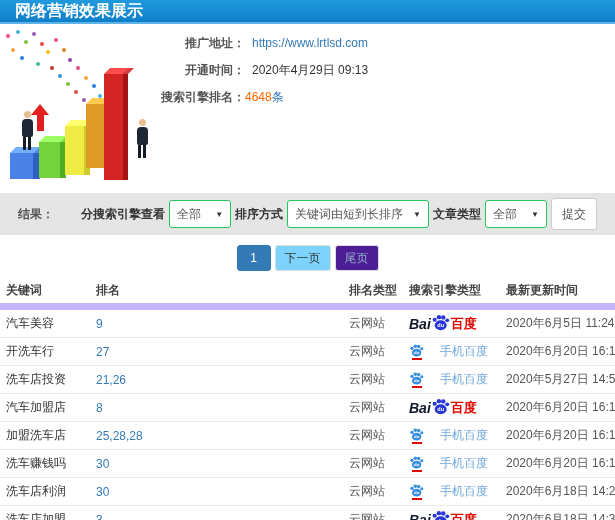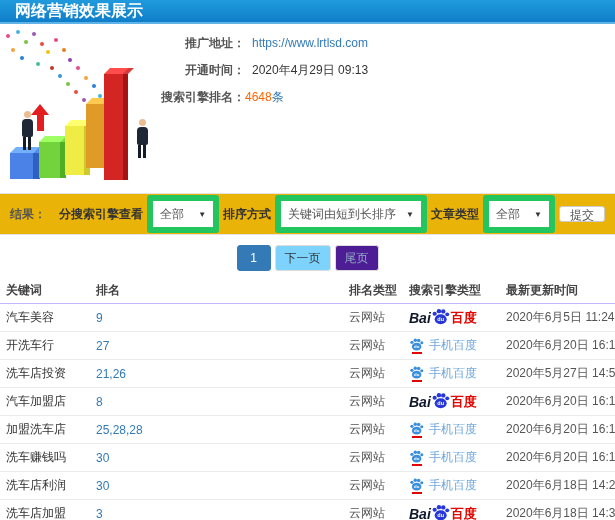--- a/index.html
+++ b/index.html
@@ -44,59 +44,59 @@
   .person .legs{display:flex;justify-content:center;gap:2px;}
   .person .legs i{display:block;width:3px;height:13px;background:#141c28;}
   .info{position:absolute;left:155px;top:12px;right:0;}
   .irow{display:flex;align-items:center;margin-bottom:13px;line-height:14px;}
   .ilabel{display:inline-block;width:90px;text-align:right;font-weight:bold;color:#555;flex:none;}
   .ival{margin-left:7px;}
   a.link{color:#337ab7;text-decoration:none;cursor:pointer;}
   .orange{color:#f60;}
   
   .filterbar{
-    height:42px;background:#eab308;border-top:1px solid #e4e4e4;border-bottom:1px solid #e4e4e4;
-    display:flex;align-items:center;padding:0 10px;box-sizing:border-box;
+    height:42px;background:#e5e5e5;border-top:1px solid #e4e4e4;border-bottom:1px solid #e4e4e4;
+    display:flex;align-items:center;padding:0 18px;box-sizing:border-box;
   }
   .result-label{font-weight:bold;color:#555;}
   .controls{margin-left:auto;display:flex;align-items:center;gap:4px;}
   .controls label{font-weight:bold;color:#333;white-space:nowrap;}
   .select{
     display:inline-flex;align-items:center;justify-content:space-between;
-    height:26px;background:#fff;border:6px solid #22c55e;border-radius:3px;
+    height:26px;background:#fff;border:1px solid #22c55e;border-radius:3px;
     padding:0 7px;color:#555;cursor:pointer;white-space:nowrap;
   }
   .select .caret{font-size:8px;color:#333;margin-left:10px;}
   .sel-sm{min-width:46px;}
   .submit{
-    height:16px;padding:0 10px;background:#fff;border:1px solid #ccc;border-radius:3px;
+    height:32px;padding:0 10px;background:#fff;border:1px solid #ccc;border-radius:3px;
     color:#555;font-size:12px;cursor:pointer;font-family:inherit;
   }
   
   .pagination{margin:10px 0 6px;display:flex;justify-content:center;gap:4px;}
   .page{
     min-width:14px;height:24px;line-height:24px;padding:0 9px;text-align:center;
     border:1px solid #ddd;border-radius:3px;background:#4c1d95;cursor:pointer;text-decoration:none;
   }
   .page.current{background:#337ab7;border-color:#337ab7;color:#fff;}
   .page.next{background:#7dd3fc;color:#333;}
   .page.last{color:#93afc4;}
   
   table{width:615px;border-collapse:collapse;table-layout:fixed;font-size:12px;}
-  th{height:26px;text-align:left;font-weight:bold;color:#444;border-bottom:1px solid #c4b5fd;padding:0 0 0 6px;}
+  th{height:26px;text-align:left;font-weight:bold;color:#444;border-bottom:7px solid #c4b5fd;padding:0 0 0 6px;}
   td{height:27px;border-bottom:1px solid #ebebeb;padding:0 0 0 6px;overflow:hidden;white-space:nowrap;}
   td.c-kw{color:#333;}
   td .rank-a{color:#337ab7;text-decoration:none;cursor:pointer;}
   td.c-type{color:#555;}
   td.c-time{color:#555;}
   .baidu-logo{display:inline-flex;align-items:center;font-weight:bold;}
   .baidu-logo .bai{color:#0f172a;font-size:14px;font-style:italic;letter-spacing:0;}
   .baidu-logo .cn{color:#e10601;font-size:13px;margin-left:1px;}
   .paw-big{width:19px;height:17px;margin:0 0 2px 0;}
-  .mobile-baidu{display:inline-flex;align-items:center;}
+  .mobile-baidu{display:inline-flex;align-items:center;gap:11px;}
   .mb-ico{display:inline-flex;flex-direction:column;align-items:center;margin-right:5px;}
   .paw-sm{width:15px;height:13px;}
   .mb-underline{width:10px;height:2px;background:#e10601;margin-top:1px;}
   .mb-txt{color:#6fa7dc;}
 </style>
 </head>
 <body>
 
 <div class="hdr">
   <span>网络营销效果展示</span>

